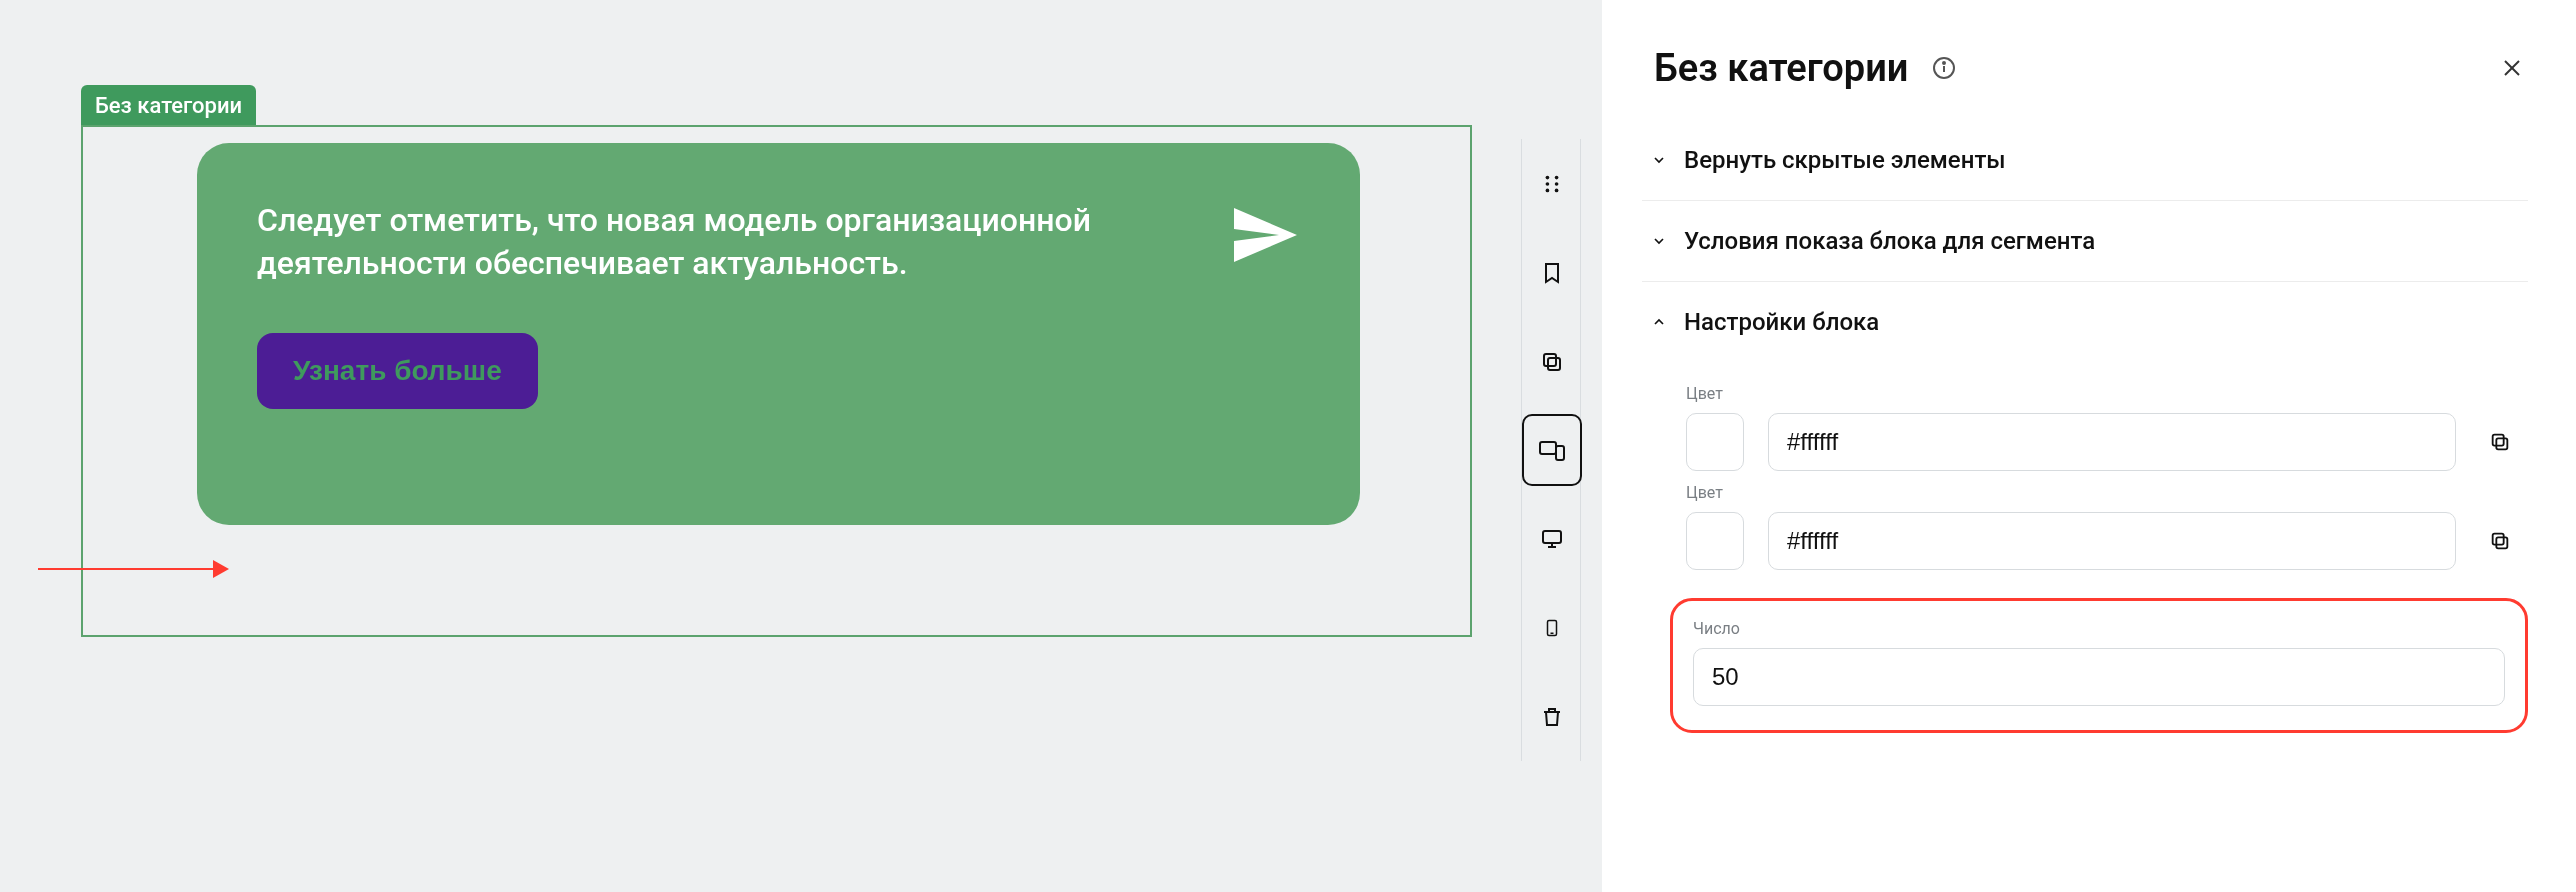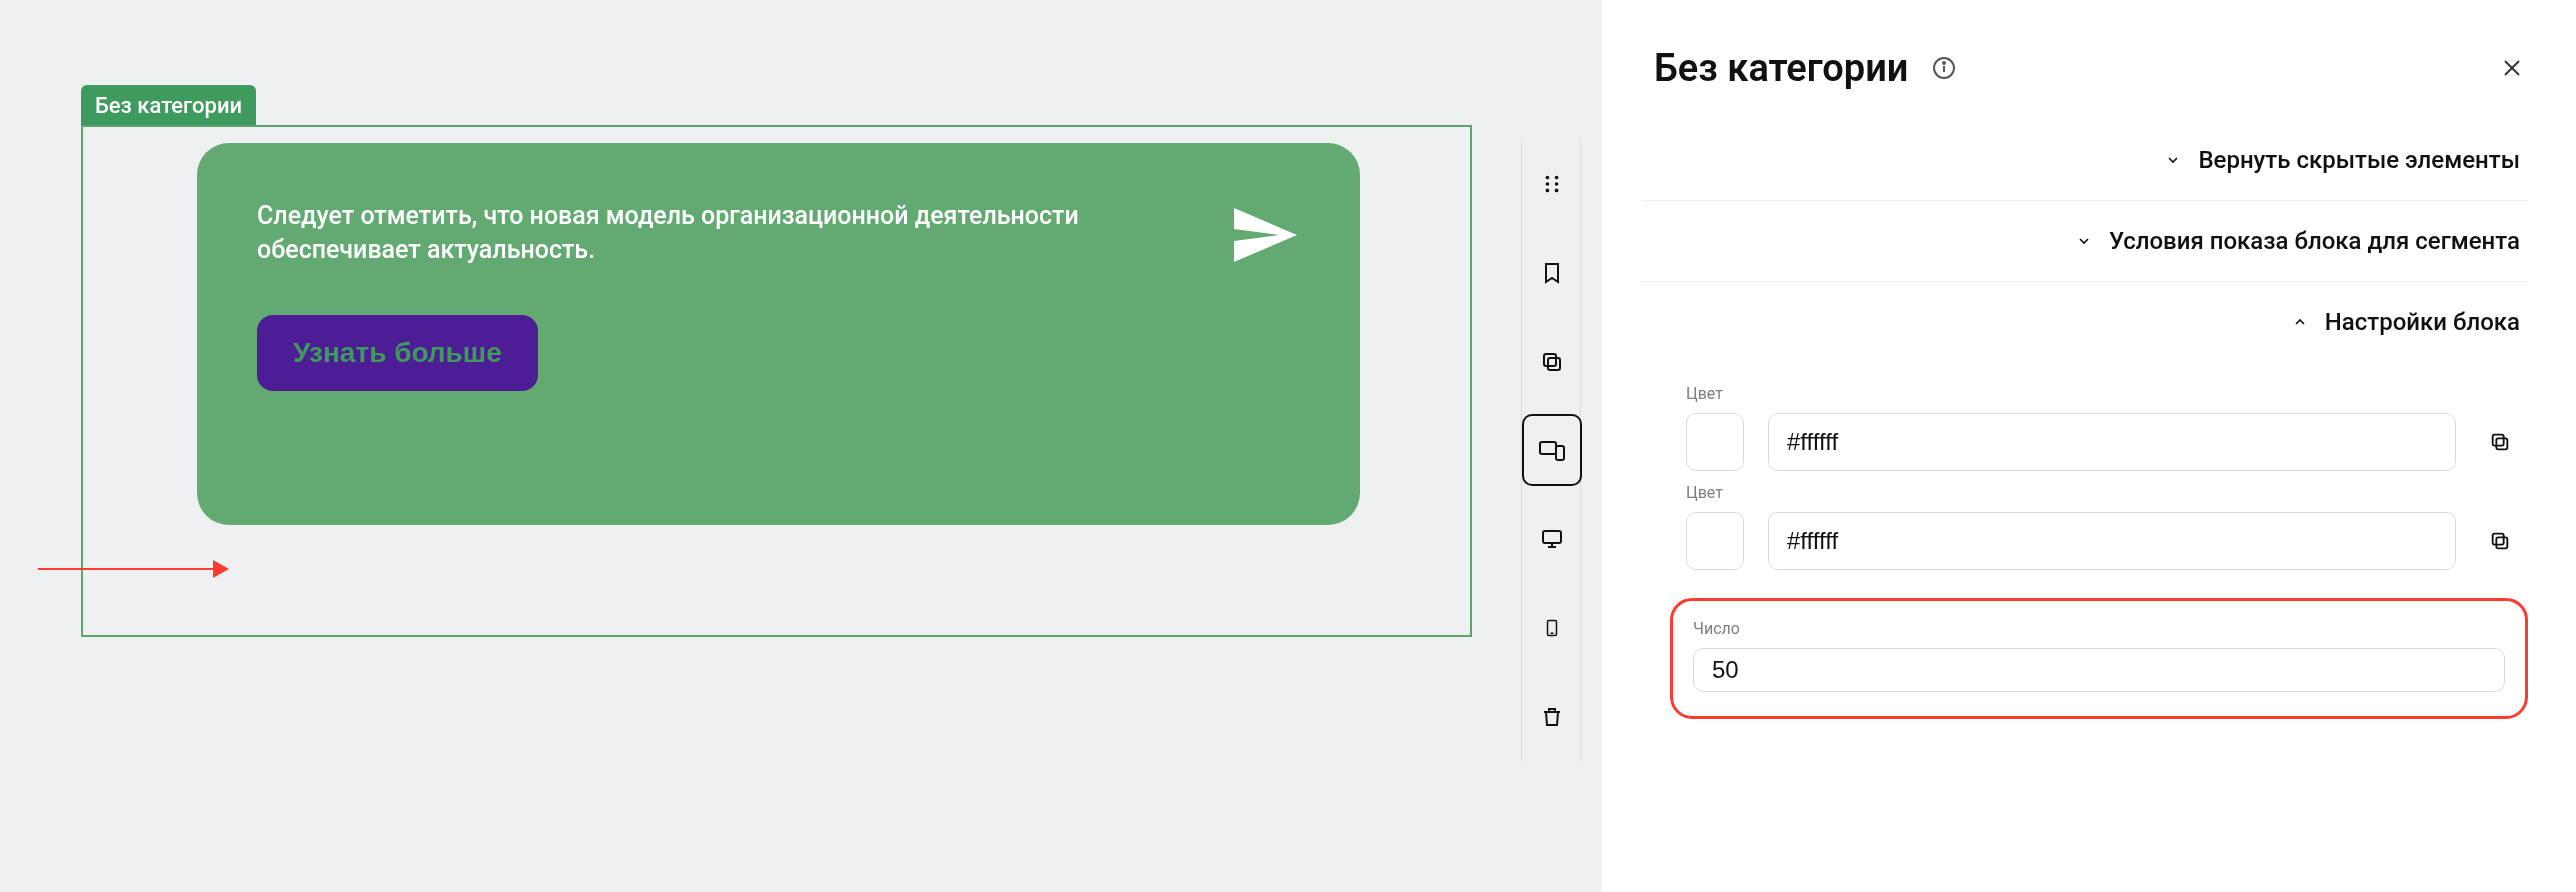--- a/index.html
+++ b/index.html
@@ -42,21 +42,21 @@
     left: 197px;
     top: 143px;
     width: 1163px;
     height: 382px;
     background: #63a972;
     border-radius: 32px;
     color: #fff;
     padding: 56px 60px;
   }
   .card-text {
-    font-size: 25px;
+    font-size: 32px;
     line-height: 1.35;
     max-width: 835px;
     font-weight: 500;
   }
   .card-btn {
     margin-top: 48px;
     display: inline-block;
     background: #4c1d95;
     color: #3f9a5d;
     font-size: 28px;
@@ -153,21 +153,20 @@
   }
   .acc-head {
     display: flex;
     align-items: center;
     gap: 16px;
     padding: 26px 8px;
     font-size: 24px;
     font-weight: 500;
     color: #111;
     cursor: pointer;
-    justify-content: flex-end;
   }
   .chev {
     width: 18px; height: 18px;
     display: inline-flex;
     align-items: center;
     justify-content: center;
   }
   .acc-body {
     padding: 10px 8px 20px 44px;
   }
@@ -209,21 +208,21 @@
   .number-group {
     margin-top: 28px;
     border: 3px solid #ff3b30;
     border-radius: 22px;
     padding: 18px 20px 24px 20px;
     margin-left: -16px;
     margin-right: -8px;
   }
   .number-input {
     width: 100%;
-    height: 44px;
+    height: 58px;
     border: 1.5px solid #d7dbde;
     border-radius: 10px;
     padding: 0 18px;
     font-size: 24px;
     color: #111;
     outline: none;
   }
   svg { display: block; }
   
   .scale-wrap {

